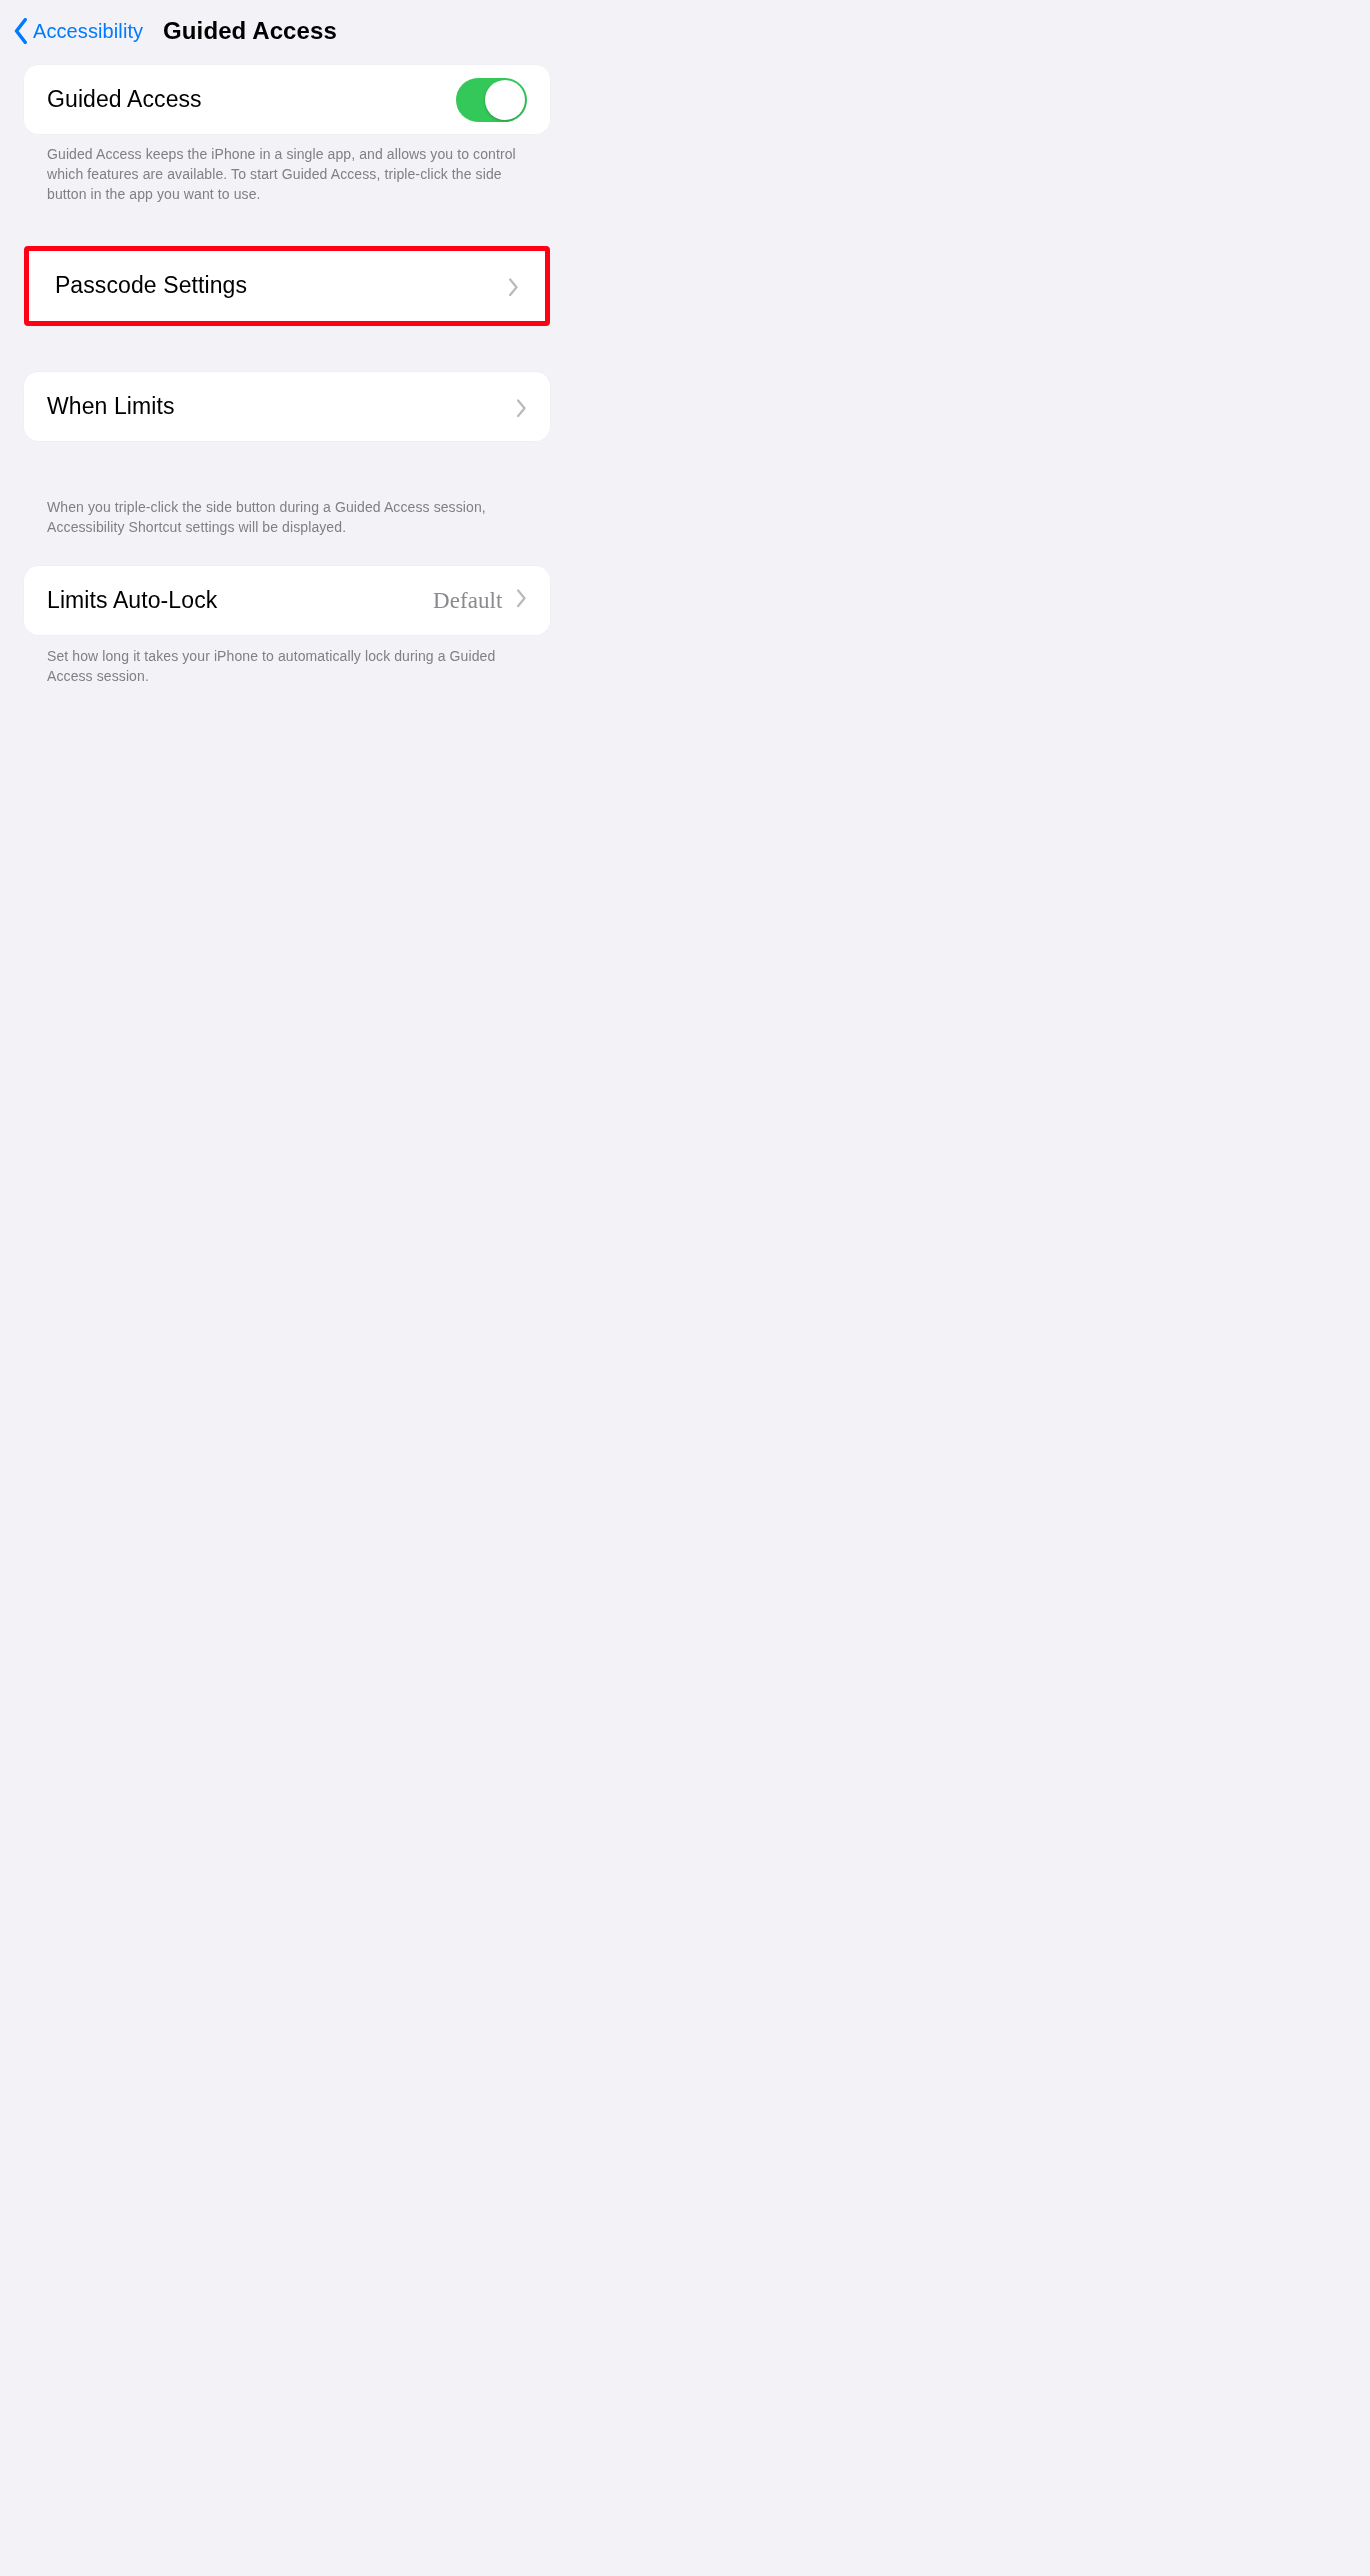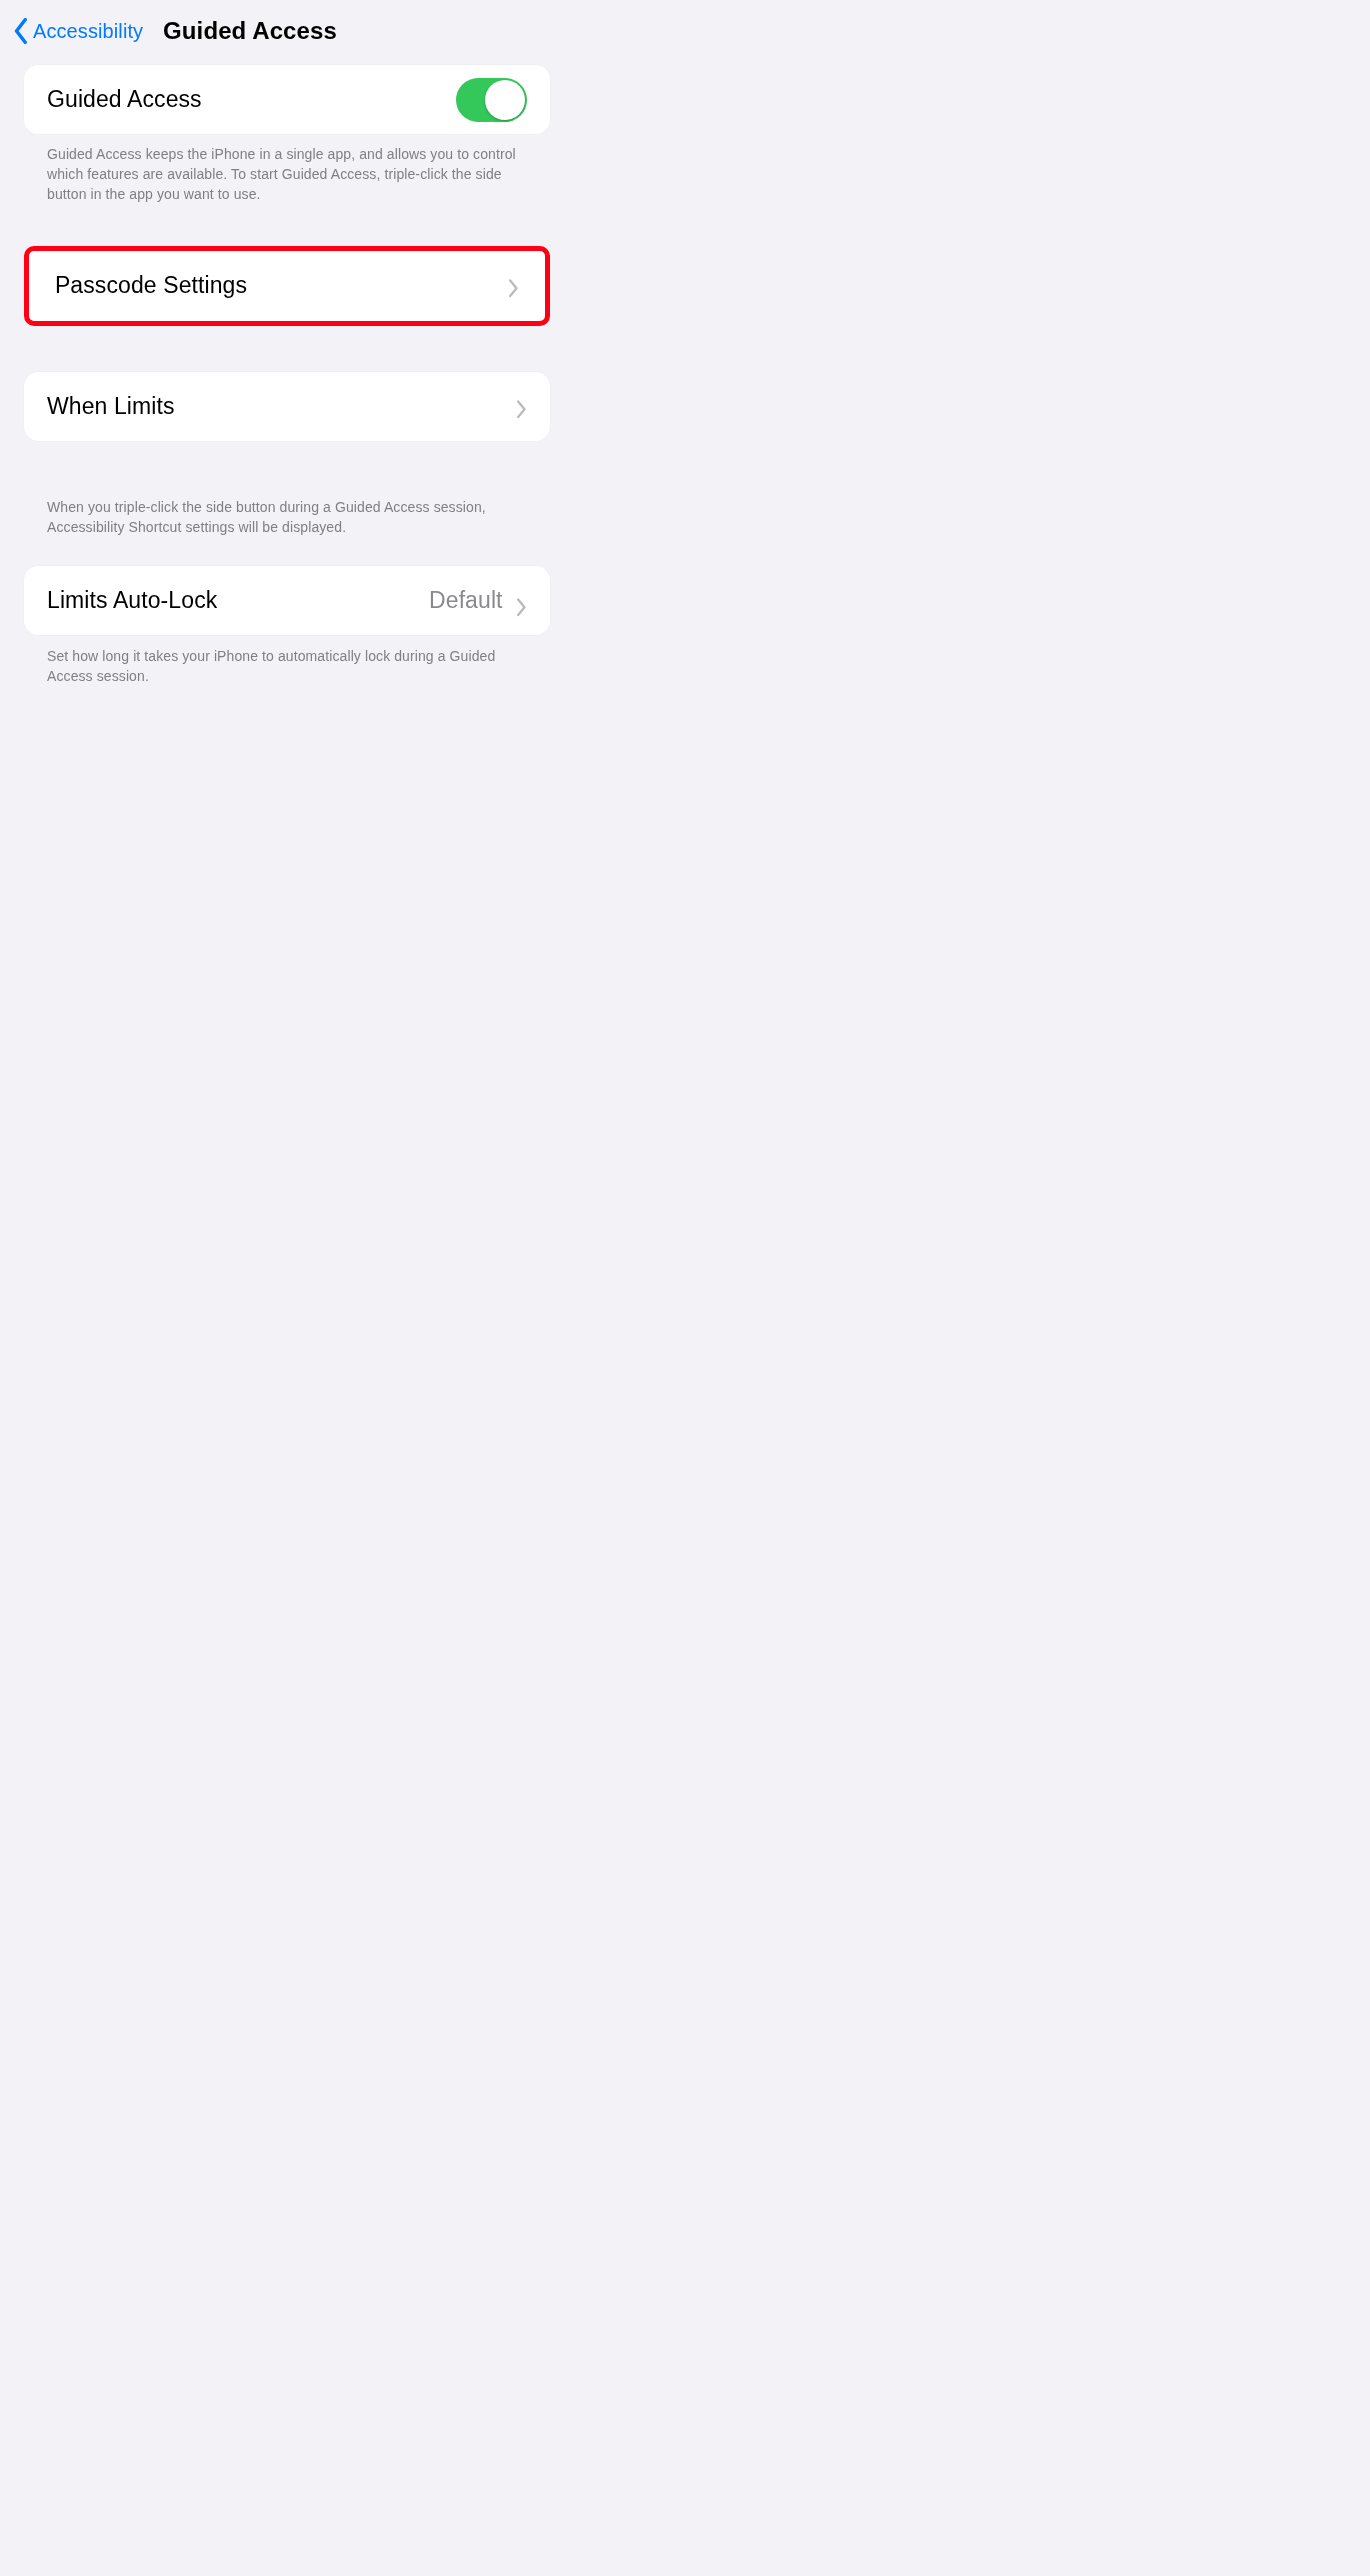--- a/index.html
+++ b/index.html
@@ -73,22 +73,23 @@
     padding: 0 23px;
     font-size: 23px;
     letter-spacing: 0.1px;
   }
   .cell-label {
     font-weight: 400;
     color: #000;
   }
   .cell-right {
     display: flex;
-    align-items: flex-end;
+    align-items: flex-start;
     gap: 13px;
+    font-family: Liberation Serif, serif;
   }
   .cell-value {
     color: #8a8a8e;
     font-size: 23px;
   }
   .chevron {
     width: 11.4px;
     height: 18.6px;
     opacity: 0.35;
   }
@@ -129,21 +130,21 @@
   .toggle-on .knob { right: 2.1px; }
   .toggle-off .knob { left: 2.1px; }
 
   
   .highlighted .cell-group {
     border-radius: 0;
     box-shadow: none;
   }
   .highlight-box {
     border: 5.7px solid #ff0014;
-    border-radius: 10px;
+    border-radius: 4px;
     padding: 2.9px;
     background: #fff;
   }
   .highlight-box .cell {
     min-height: 64px;
   }
 </style>
 </head>
 <body>
 

